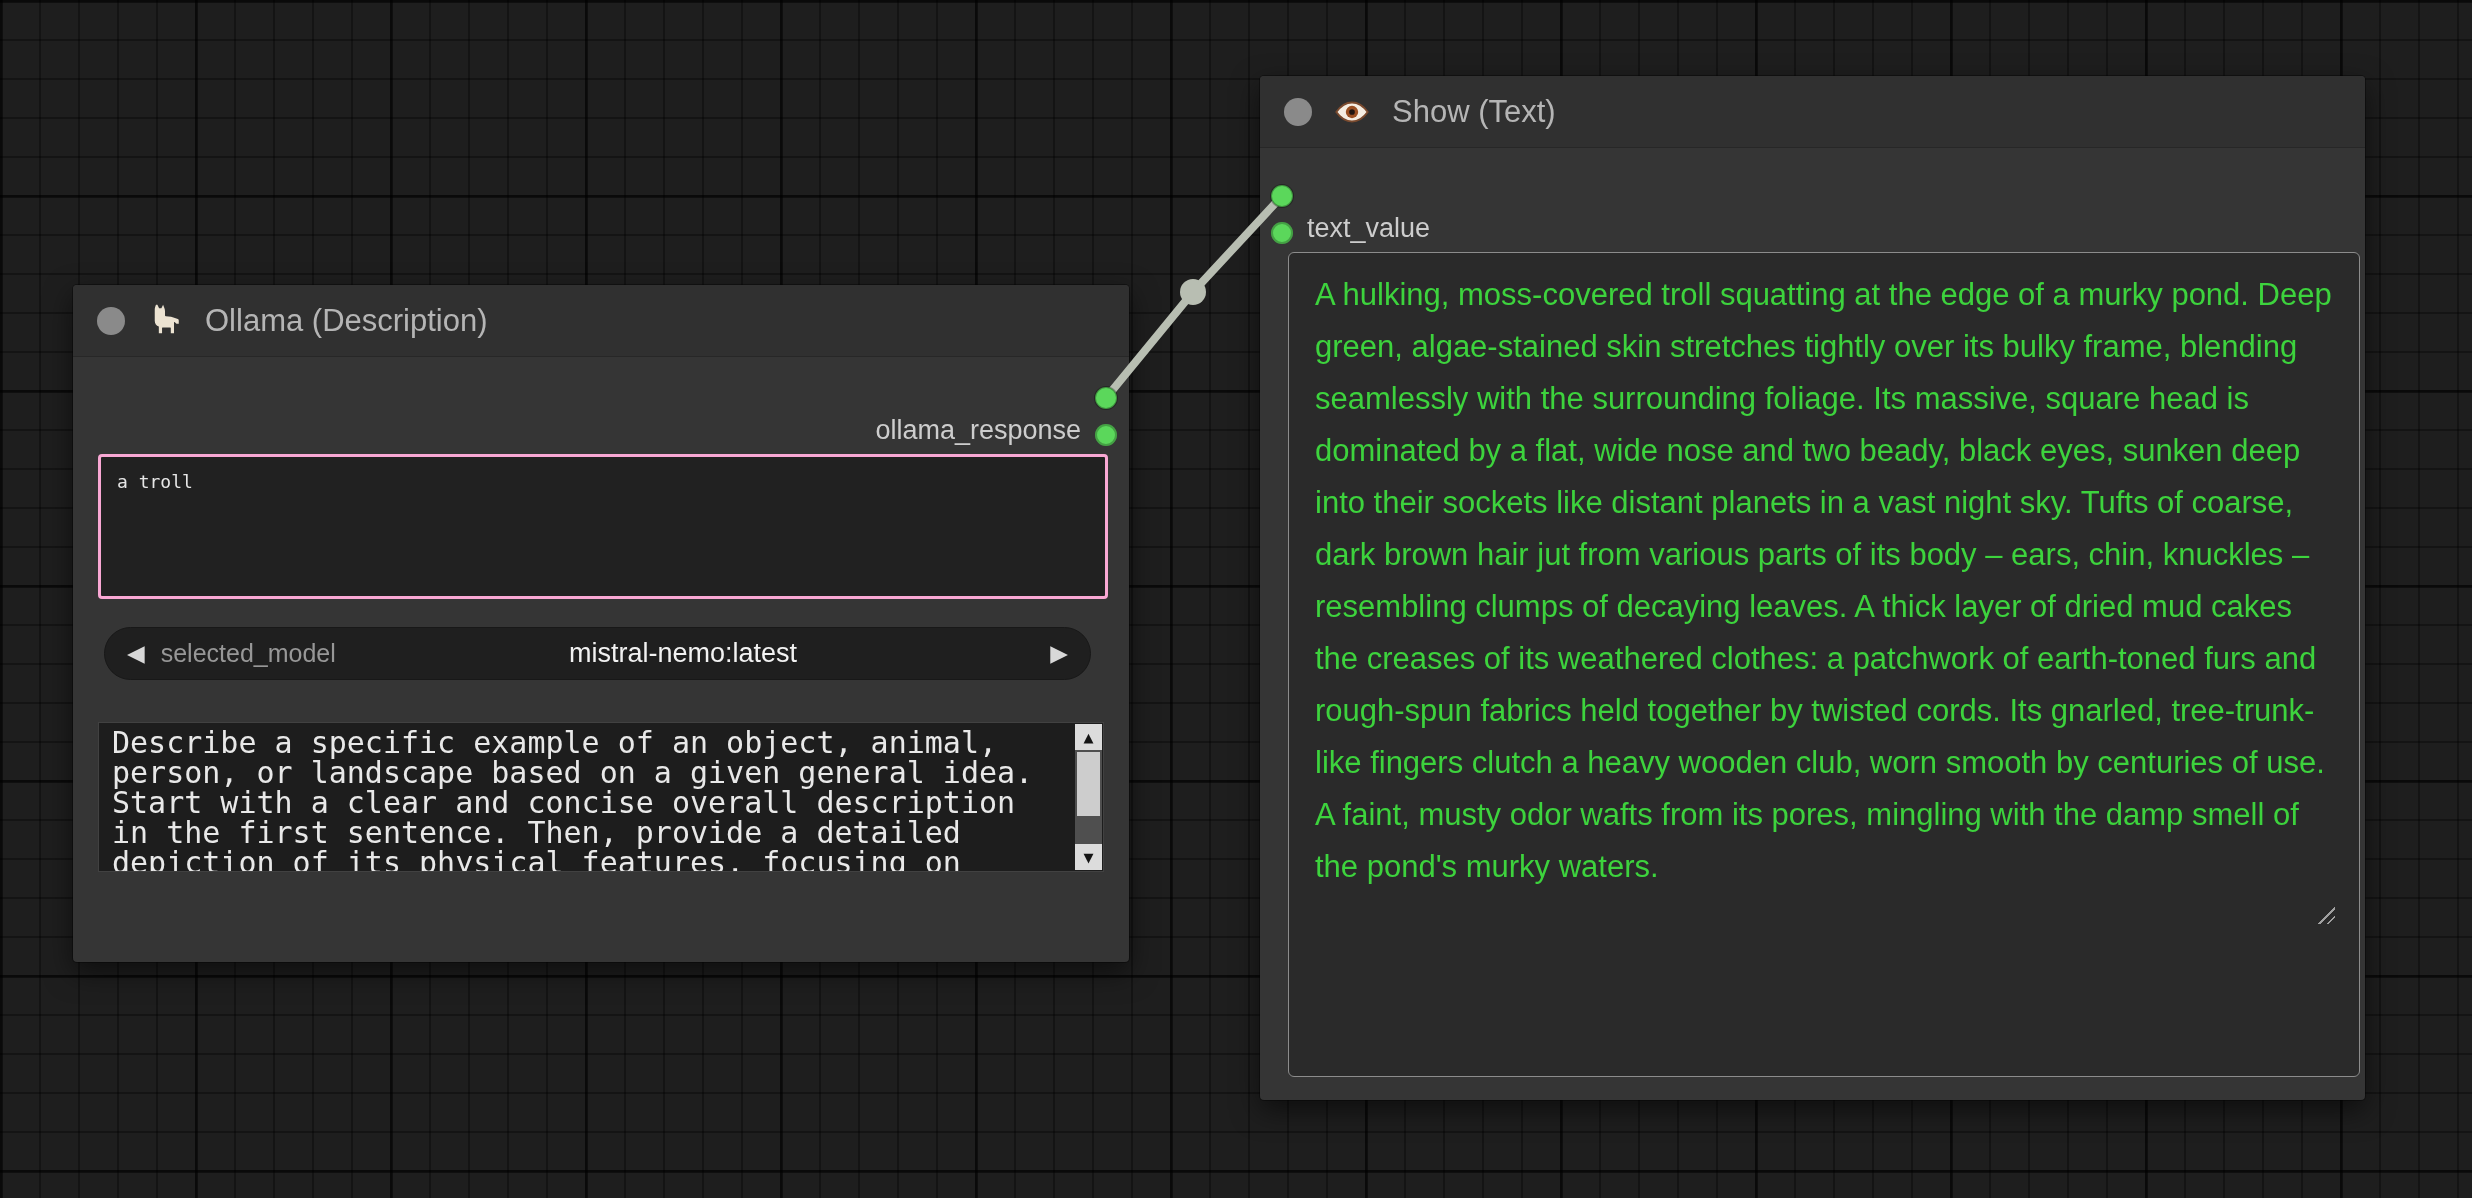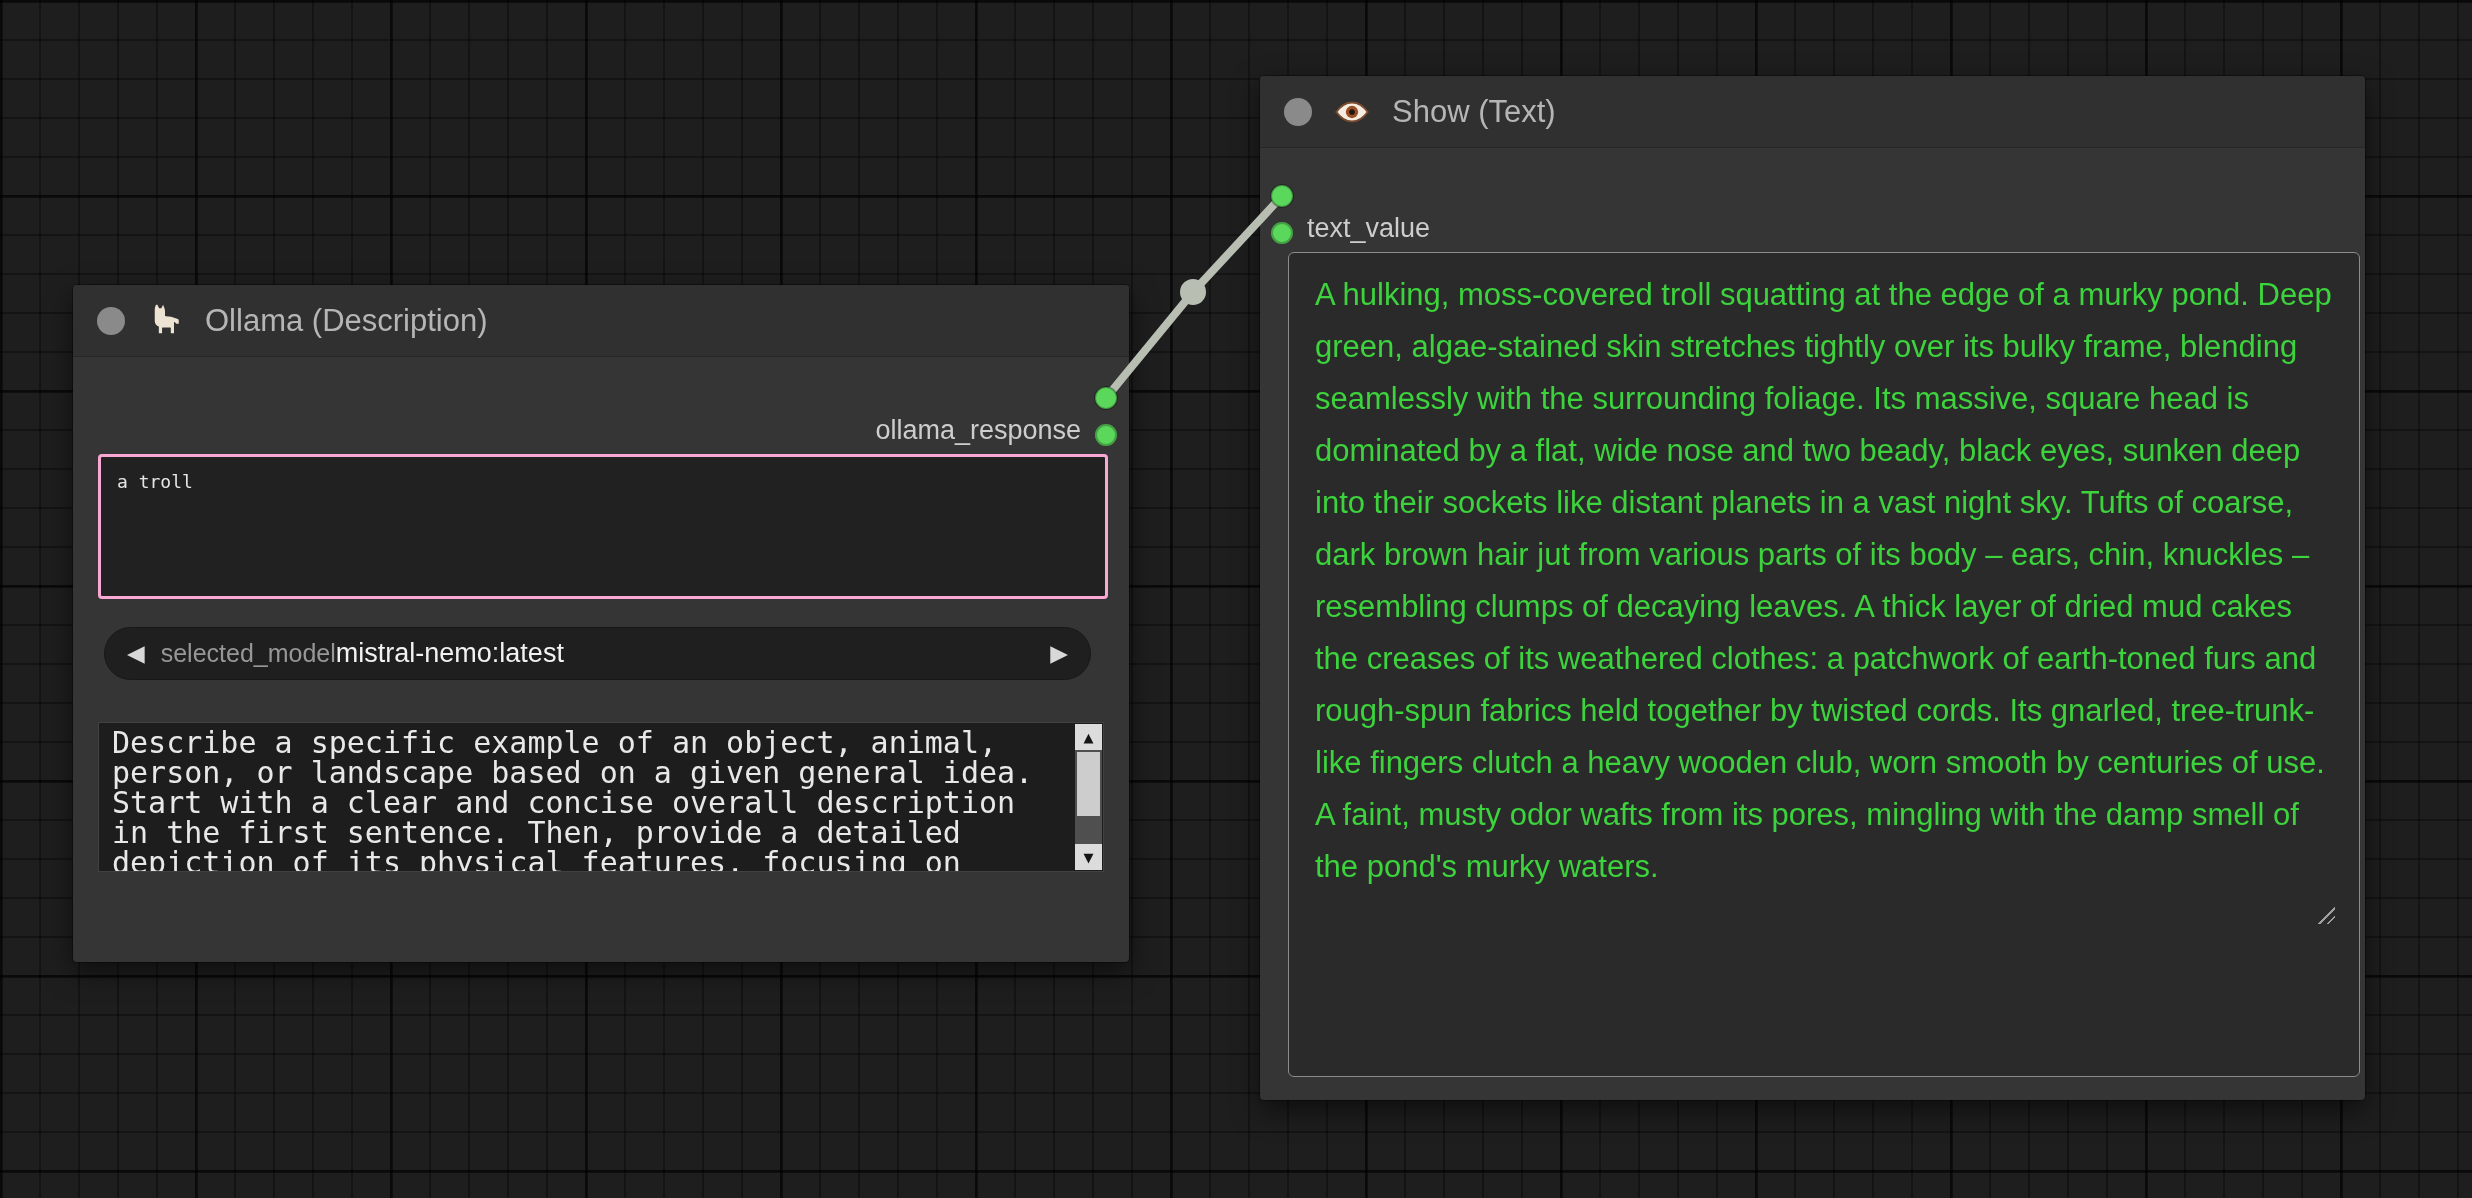--- a/index.html
+++ b/index.html
@@ -40,21 +40,21 @@
     color:#e6e6e6;font-family:"DejaVu Sans Mono",monospace;font-size:18px;line-height:30px;
     padding:10px 16px;white-space:pre-wrap;overflow:hidden;
   }
   .model-widget{
     position:absolute;left:31px;top:342px;width:987px;height:53px;box-sizing:border-box;
     background:#1f1f1f;border:1px solid #181818;border-radius:27px;
     display:flex;align-items:center;padding:0 22px;
   }
   .widget-arrow{color:#d8d8d8;font-size:23px;line-height:1;flex:0 0 auto;}
   .widget-label{color:#979797;font-size:25px;margin-left:16px;flex:0 0 auto;}
-  .widget-value{color:#f2f2f2;font-size:27px;flex:1;text-align:left;margin-right:20px;white-space:nowrap;}
+  .widget-value{color:#f2f2f2;font-size:27px;flex:1;text-align:center;margin-right:20px;white-space:nowrap;}
 
   .prompt-wrap{
     position:absolute;left:25px;top:437px;width:1006px;height:150px;box-sizing:border-box;
     background:#1d1d1d;border:1px solid #414141;overflow:hidden;
   }
   .prompt-text{
     position:absolute;left:13px;top:5px;width:942px;
     color:#e8e8e8;font-family:"DejaVu Sans Mono",monospace;font-size:30px;line-height:30px;
     white-space:pre-wrap;word-break:normal;
   }

